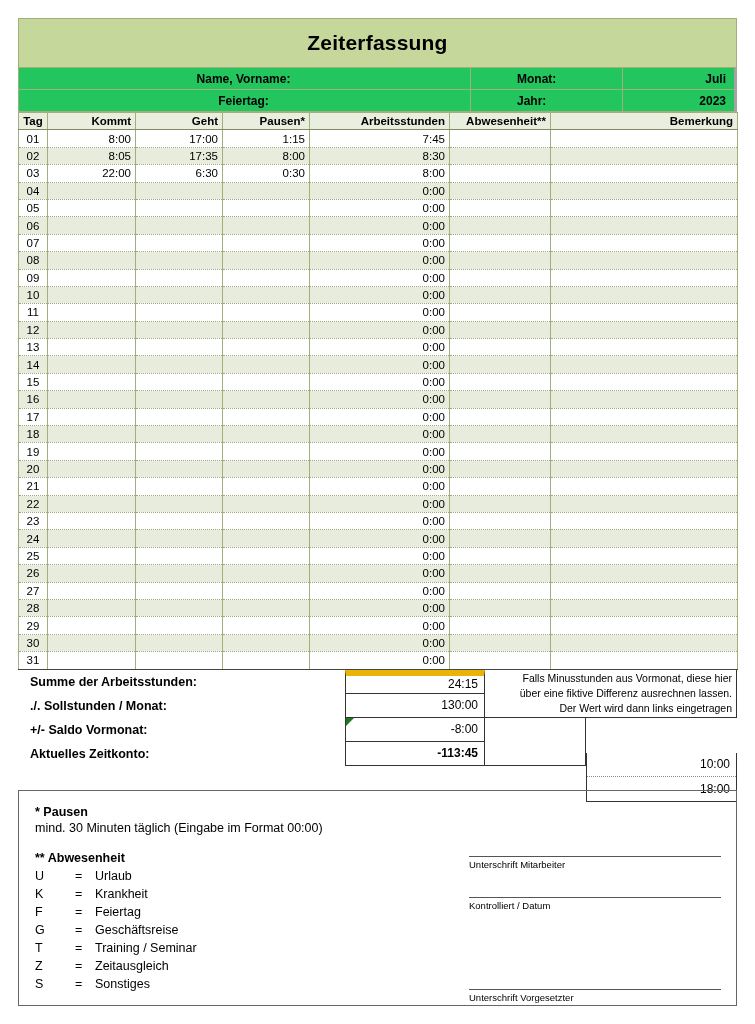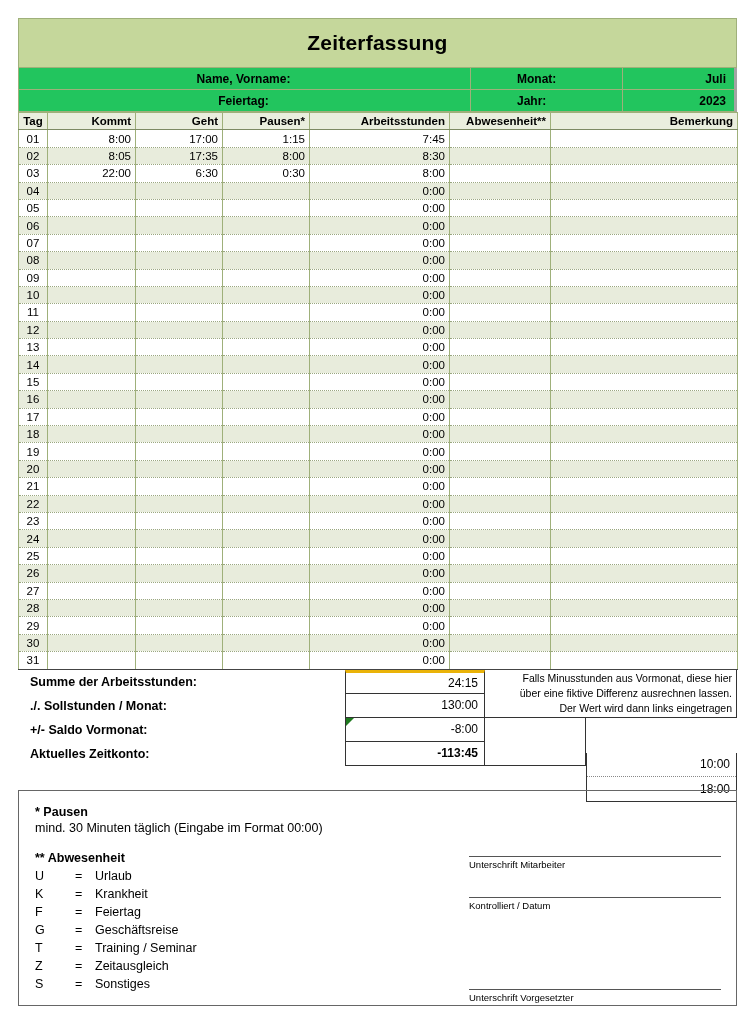--- a/index.html
+++ b/index.html
@@ -155,21 +155,21 @@
     border-right: 1px solid #333;
     border-bottom: 1px solid #333;
     display: flex;
     align-items: center;
     justify-content: flex-end;
     padding-right: 6px;
     font-size: 12px;
     position: relative;
     background: #ffffff;
   }
-  .sum-row.first .sum-value { border-top: 3px solid #eab308; }
+  .sum-row.first .sum-value { border-top: 6px solid #eab308; }
   .sum-value.bold { font-weight: bold; }
   .comment-flag {
     position: absolute;
     top: 0; left: 0;
     width: 0; height: 0;
     border-top: 8px solid #1f7a1f;
     border-right: 8px solid transparent;
   }
 
   .note-box {

